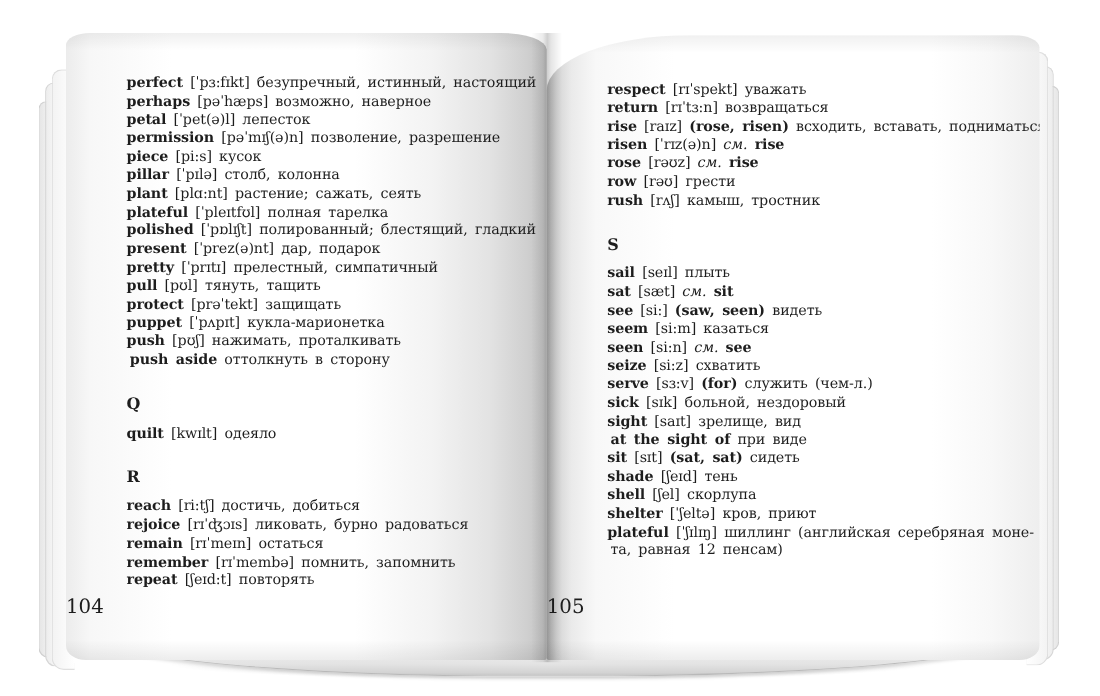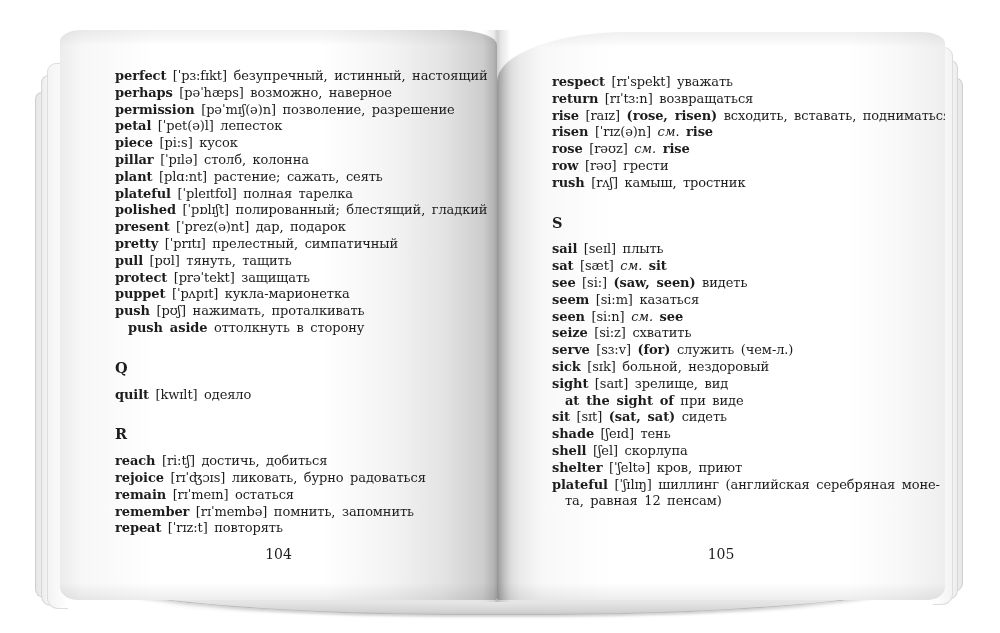--- a/index.html
+++ b/index.html
@@ -82,72 +82,72 @@
   }
 
   .page-content { position:absolute; left:55px; right:6px; }
   .page.left  .page-content { top:38px; bottom:62px; }
   .page.right .page-content { top:42px; bottom:62px; }
 
   .entry {
     font-size:13px; line-height:16.8px; white-space:nowrap;
     letter-spacing:-0.1px; word-spacing:2.5px; color:#1d1d1d;
   }
-  .entry.indent { margin-left:13px; }
+  .entry.indent { margin-left:3px; }
   .seg-b { font-weight:bold; }
   .seg-i { font-style:italic; }
   .letter-heading {
     font-size:14.5px; font-weight:bold; line-height:16.8px;
     margin:23px 0 10px 0; color:#1d1d1d;
   }
   .page-number {
     position:absolute; bottom:38px; left:0; right:0;
-    text-align:center; font-size:14px; color:#1d1d1d;
+    font-size:18px; color:#1d1d1d;
   }
 </style>
 </head>
 <body>
 
 <div class="scene">
   <div class="book-shadow"></div>
   <div class="book">
     <div class="bottom-pages"></div>
     <div class="stack s-l1"></div>
     <div class="stack s-l2"></div>
     <div class="stack s-l3"></div>
     <div class="stack s-r1"></div>
     <div class="stack s-r2"></div>
     <div class="stack s-r3"></div>
 
     <div class="page left">
       <div class="page-content">
           <div class="entry"><span class="seg-b">perfect</span> <span class="seg-n">[ˈpɜ:fɪkt]</span> <span class="seg-n">безупречный, истинный, настоящий</span></div>
           <div class="entry"><span class="seg-b">perhaps</span> <span class="seg-n">[pəˈhæps]</span> <span class="seg-n">возможно, наверное</span></div>
+          <div class="entry"><span class="seg-b">petal</span> <span class="seg-n">[ˈpet(ə)l]</span> <span class="seg-n">лепесток</span></div>
           <div class="entry"><span class="seg-b">permission</span> <span class="seg-n">[pəˈmɪʃ(ə)n]</span> <span class="seg-n">позволение, разрешение</span></div>
-          <div class="entry"><span class="seg-b">petal</span> <span class="seg-n">[ˈpet(ə)l]</span> <span class="seg-n">лепесток</span></div>
           <div class="entry"><span class="seg-b">piece</span> <span class="seg-n">[pi:s]</span> <span class="seg-n">кусок</span></div>
           <div class="entry"><span class="seg-b">pillar</span> <span class="seg-n">[ˈpɪlə]</span> <span class="seg-n">столб, колонна</span></div>
           <div class="entry"><span class="seg-b">plant</span> <span class="seg-n">[plɑ:nt]</span> <span class="seg-n">растение; сажать, сеять</span></div>
           <div class="entry"><span class="seg-b">plateful</span> <span class="seg-n">[ˈpleɪtfʊl]</span> <span class="seg-n">полная тарелка</span></div>
           <div class="entry"><span class="seg-b">polished</span> <span class="seg-n">[ˈpɒlɪʃt]</span> <span class="seg-n">полированный; блестящий, гладкий</span></div>
           <div class="entry"><span class="seg-b">present</span> <span class="seg-n">[ˈprez(ə)nt]</span> <span class="seg-n">дар, подарок</span></div>
           <div class="entry"><span class="seg-b">pretty</span> <span class="seg-n">[ˈprɪtɪ]</span> <span class="seg-n">прелестный, симпатичный</span></div>
           <div class="entry"><span class="seg-b">pull</span> <span class="seg-n">[pʊl]</span> <span class="seg-n">тянуть, тащить</span></div>
           <div class="entry"><span class="seg-b">protect</span> <span class="seg-n">[prəˈtekt]</span> <span class="seg-n">защищать</span></div>
           <div class="entry"><span class="seg-b">puppet</span> <span class="seg-n">[ˈpʌpɪt]</span> <span class="seg-n">кукла-марионетка</span></div>
           <div class="entry"><span class="seg-b">push</span> <span class="seg-n">[pʊʃ]</span> <span class="seg-n">нажимать, проталкивать</span></div>
           <div class="entry indent"><span class="seg-b">push aside</span> <span class="seg-n">оттолкнуть в сторону</span></div>
           <div class="letter-heading">Q</div>
           <div class="entry"><span class="seg-b">quilt</span> <span class="seg-n">[kwɪlt]</span> <span class="seg-n">одеяло</span></div>
           <div class="letter-heading">R</div>
           <div class="entry"><span class="seg-b">reach</span> <span class="seg-n">[ri:tʃ]</span> <span class="seg-n">достичь, добиться</span></div>
           <div class="entry"><span class="seg-b">rejoice</span> <span class="seg-n">[rɪˈʤɔɪs]</span> <span class="seg-n">ликовать, бурно радоваться</span></div>
           <div class="entry"><span class="seg-b">remain</span> <span class="seg-n">[rɪˈmeɪn]</span> <span class="seg-n">остаться</span></div>
           <div class="entry"><span class="seg-b">remember</span> <span class="seg-n">[rɪˈmembə]</span> <span class="seg-n">помнить, запомнить</span></div>
-          <div class="entry"><span class="seg-b">repeat</span> <span class="seg-n">[ˈrɪz:t]</span> <span class="seg-n">повторять</span></div>
+          <div class="entry"><span class="seg-b">repeat</span> <span class="seg-n">[ʃeɪd:t]</span> <span class="seg-n">повторять</span></div>
         </div>
       <div class="page-number">104</div>
     </div>
 
     <div class="page right">
       <div class="page-content">
           <div class="entry"><span class="seg-b">respect</span> <span class="seg-n">[rɪˈspekt]</span> <span class="seg-n">уважать</span></div>
           <div class="entry"><span class="seg-b">return</span> <span class="seg-n">[rɪˈtɜ:n]</span> <span class="seg-n">возвращаться</span></div>
           <div class="entry"><span class="seg-b">rise</span> <span class="seg-n">[raɪz]</span> <span class="seg-b">(rose, risen)</span> <span class="seg-n">всходить, вставать, подниматься</span></div>
           <div class="entry"><span class="seg-b">risen</span> <span class="seg-n">[ˈrɪz(ə)n]</span> <span class="seg-i">см.</span> <span class="seg-b">rise</span></div>

